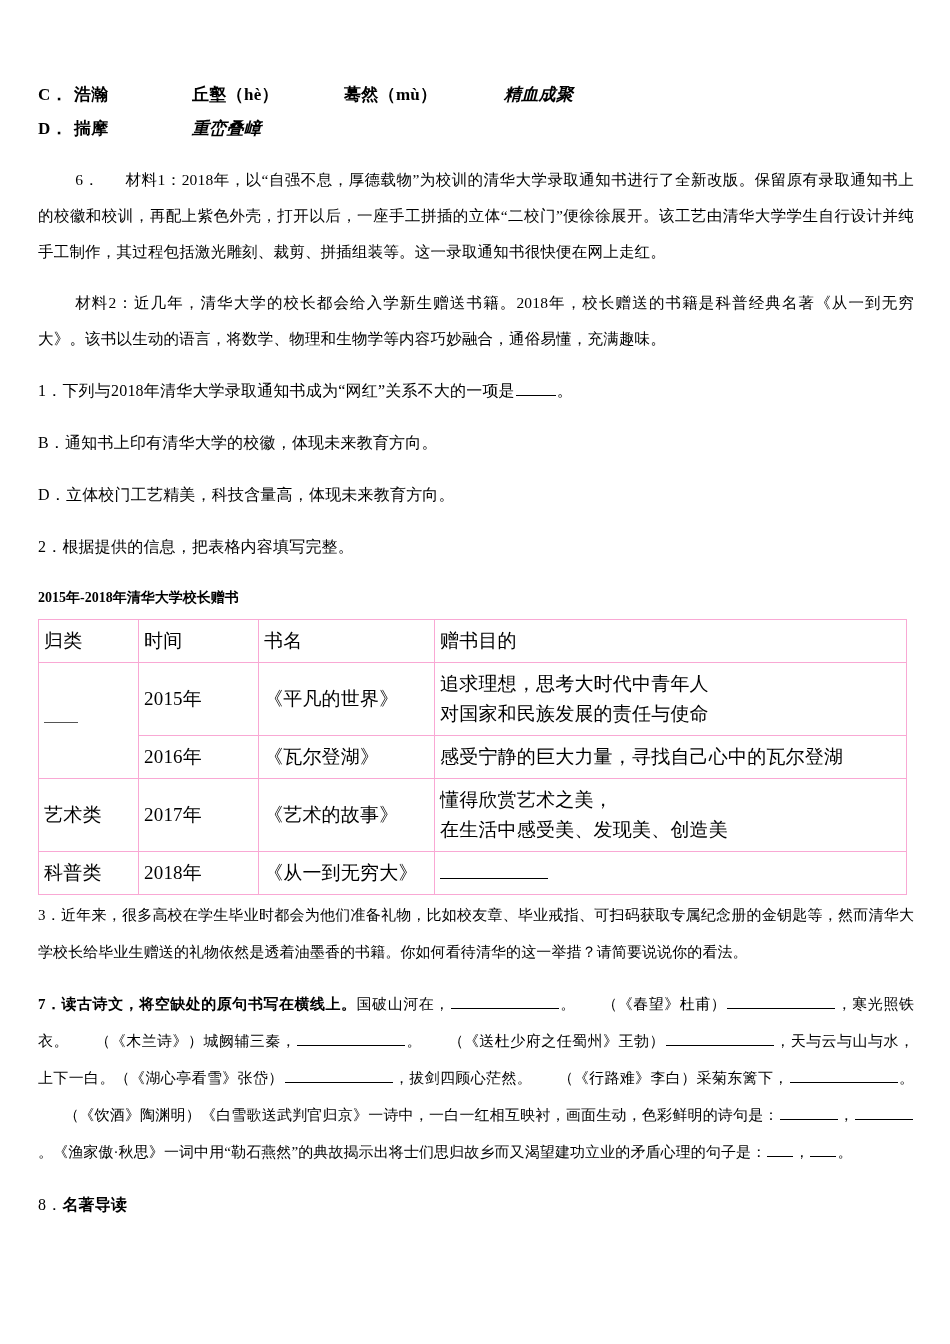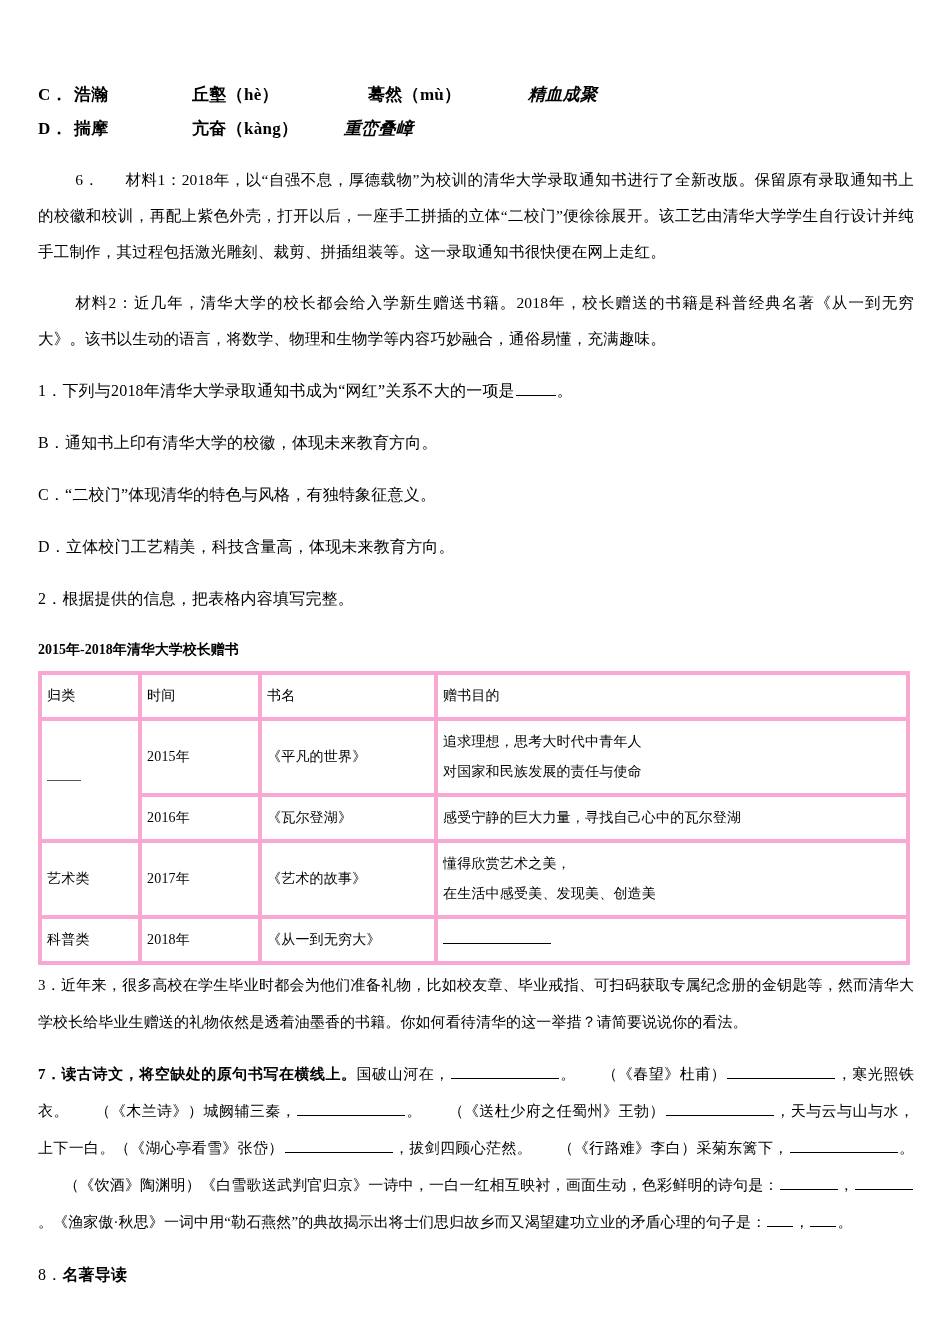--- a/index.html
+++ b/index.html
@@ -24,21 +24,21 @@
     display: flex;
     align-items: baseline;
     font-size: 17px;
     font-weight: bold;
     line-height: 34px;
     letter-spacing: 0.3px;
   }
   .opt-row .lab { width: 36px; flex: 0 0 36px; }
   .opt-row .c1  { width: 118px; flex: 0 0 118px; }
   .opt-row .c2  { width: 152px; flex: 0 0 152px; }
-  .opt-row .c3  { width: 160px; flex: 0 0 160px; margin-left: 24px; }
+  .opt-row .c3  { width: 160px; flex: 0 0 160px; }
   .opt-row .c4  { flex: 0 0 auto; font-style: italic; }
 
   .para {
     font-size: 15.5px;
     line-height: 36px;
     text-align: justify;
     text-justify: inter-ideograph;
     letter-spacing: 0.2px;
   }
   .para.indent { text-indent: 2.4em; }
@@ -58,22 +58,22 @@
   }
 
   
   table.gift {
     border-collapse: collapse;
     width: 868px;
     margin-top: 4px;
     table-layout: fixed;
   }
   table.gift td {
-    border: 4px solid #f9a8d4;
-    font-size: 14px;
+    border: 1px solid #f9a8d4;
+    font-size: 19px;
     line-height: 30px;
     padding: 6px 5px;
     vertical-align: middle;
     letter-spacing: 0.2px;
   }
   table.gift td.c-cat  { width: 100px; }
   table.gift td.c-time { width: 120px; }
   table.gift td.c-book { width: 176px; }
   table.gift td.c-goal { width: 472px; }
   td.merged { text-align: left; vertical-align: middle; }
@@ -132,43 +132,39 @@
     <div class="opt-row">
       <span class="lab">C．</span>
       <span class="c1">浩瀚</span>
       <span class="c2">丘壑（hè）</span>
       <span class="c3">蓦然（mù）</span>
       <span class="c4">精血成聚</span>
     </div>
     <div class="opt-row">
       <span class="lab">D．</span>
       <span class="c1">揣摩</span>
-      <span class="c2">亢奋（kàng）</span>
       <span class="c4">重峦叠嶂</span>
     </div>
   </div>
 
   <div>
     <p class="para indent">
       <span>6．</span><span class="spacer-wide"></span><span>材料1：2018年，以“自强不息，厚德载物”为校训的清华大学录取通知书进行了全新改版。保留原有录取通知书上的校徽和校训，再配上紫色外壳，打开以后，一座手工拼插的立体“二校门”便徐徐展开。该工艺由清华大学学生自行设计并纯手工制作，其过程包括激光雕刻、裁剪、拼插组装等。这一录取通知书很快便在网上走红。</span>
     </p>
 
     <p class="para indent">
       <span>材料2：近几年，清华大学的校长都会给入学新生赠送书籍。2018年，校长赠送的书籍是科普经典名著《从一到无穷大》。该书以生动的语言，将数学、物理和生物学等内容巧妙融合，通俗易懂，充满趣味。</span>
     </p>
 
     <p class="qline">
       <span>1．下列与2018年清华大学录取通知书成为“网红”关系不大的一项是</span><span class="bl bl-sm"></span><span>。</span>
     </p>
 
     <p class="qline">
       <span class="mk">B．</span><span>通知书上印有清华大学的校徽，体现未来教育方向。</span>
-    </p>
-    <p class="qline">
-      <span class="mk">C．</span><span>“二校门”体现清华的特色与风格，有独特象征意义。</span>
     </p>
     <p class="qline">
       <span class="mk">D．</span><span>立体校门工艺精美，科技含量高，体现未来教育方向。</span>
     </p>
 
     <p class="qline">2．根据提供的信息，把表格内容填写完整。</p>
 
     <div class="tbl-caption">2015年-2018年清华大学校长赠书</div>
 
     <table class="gift">

